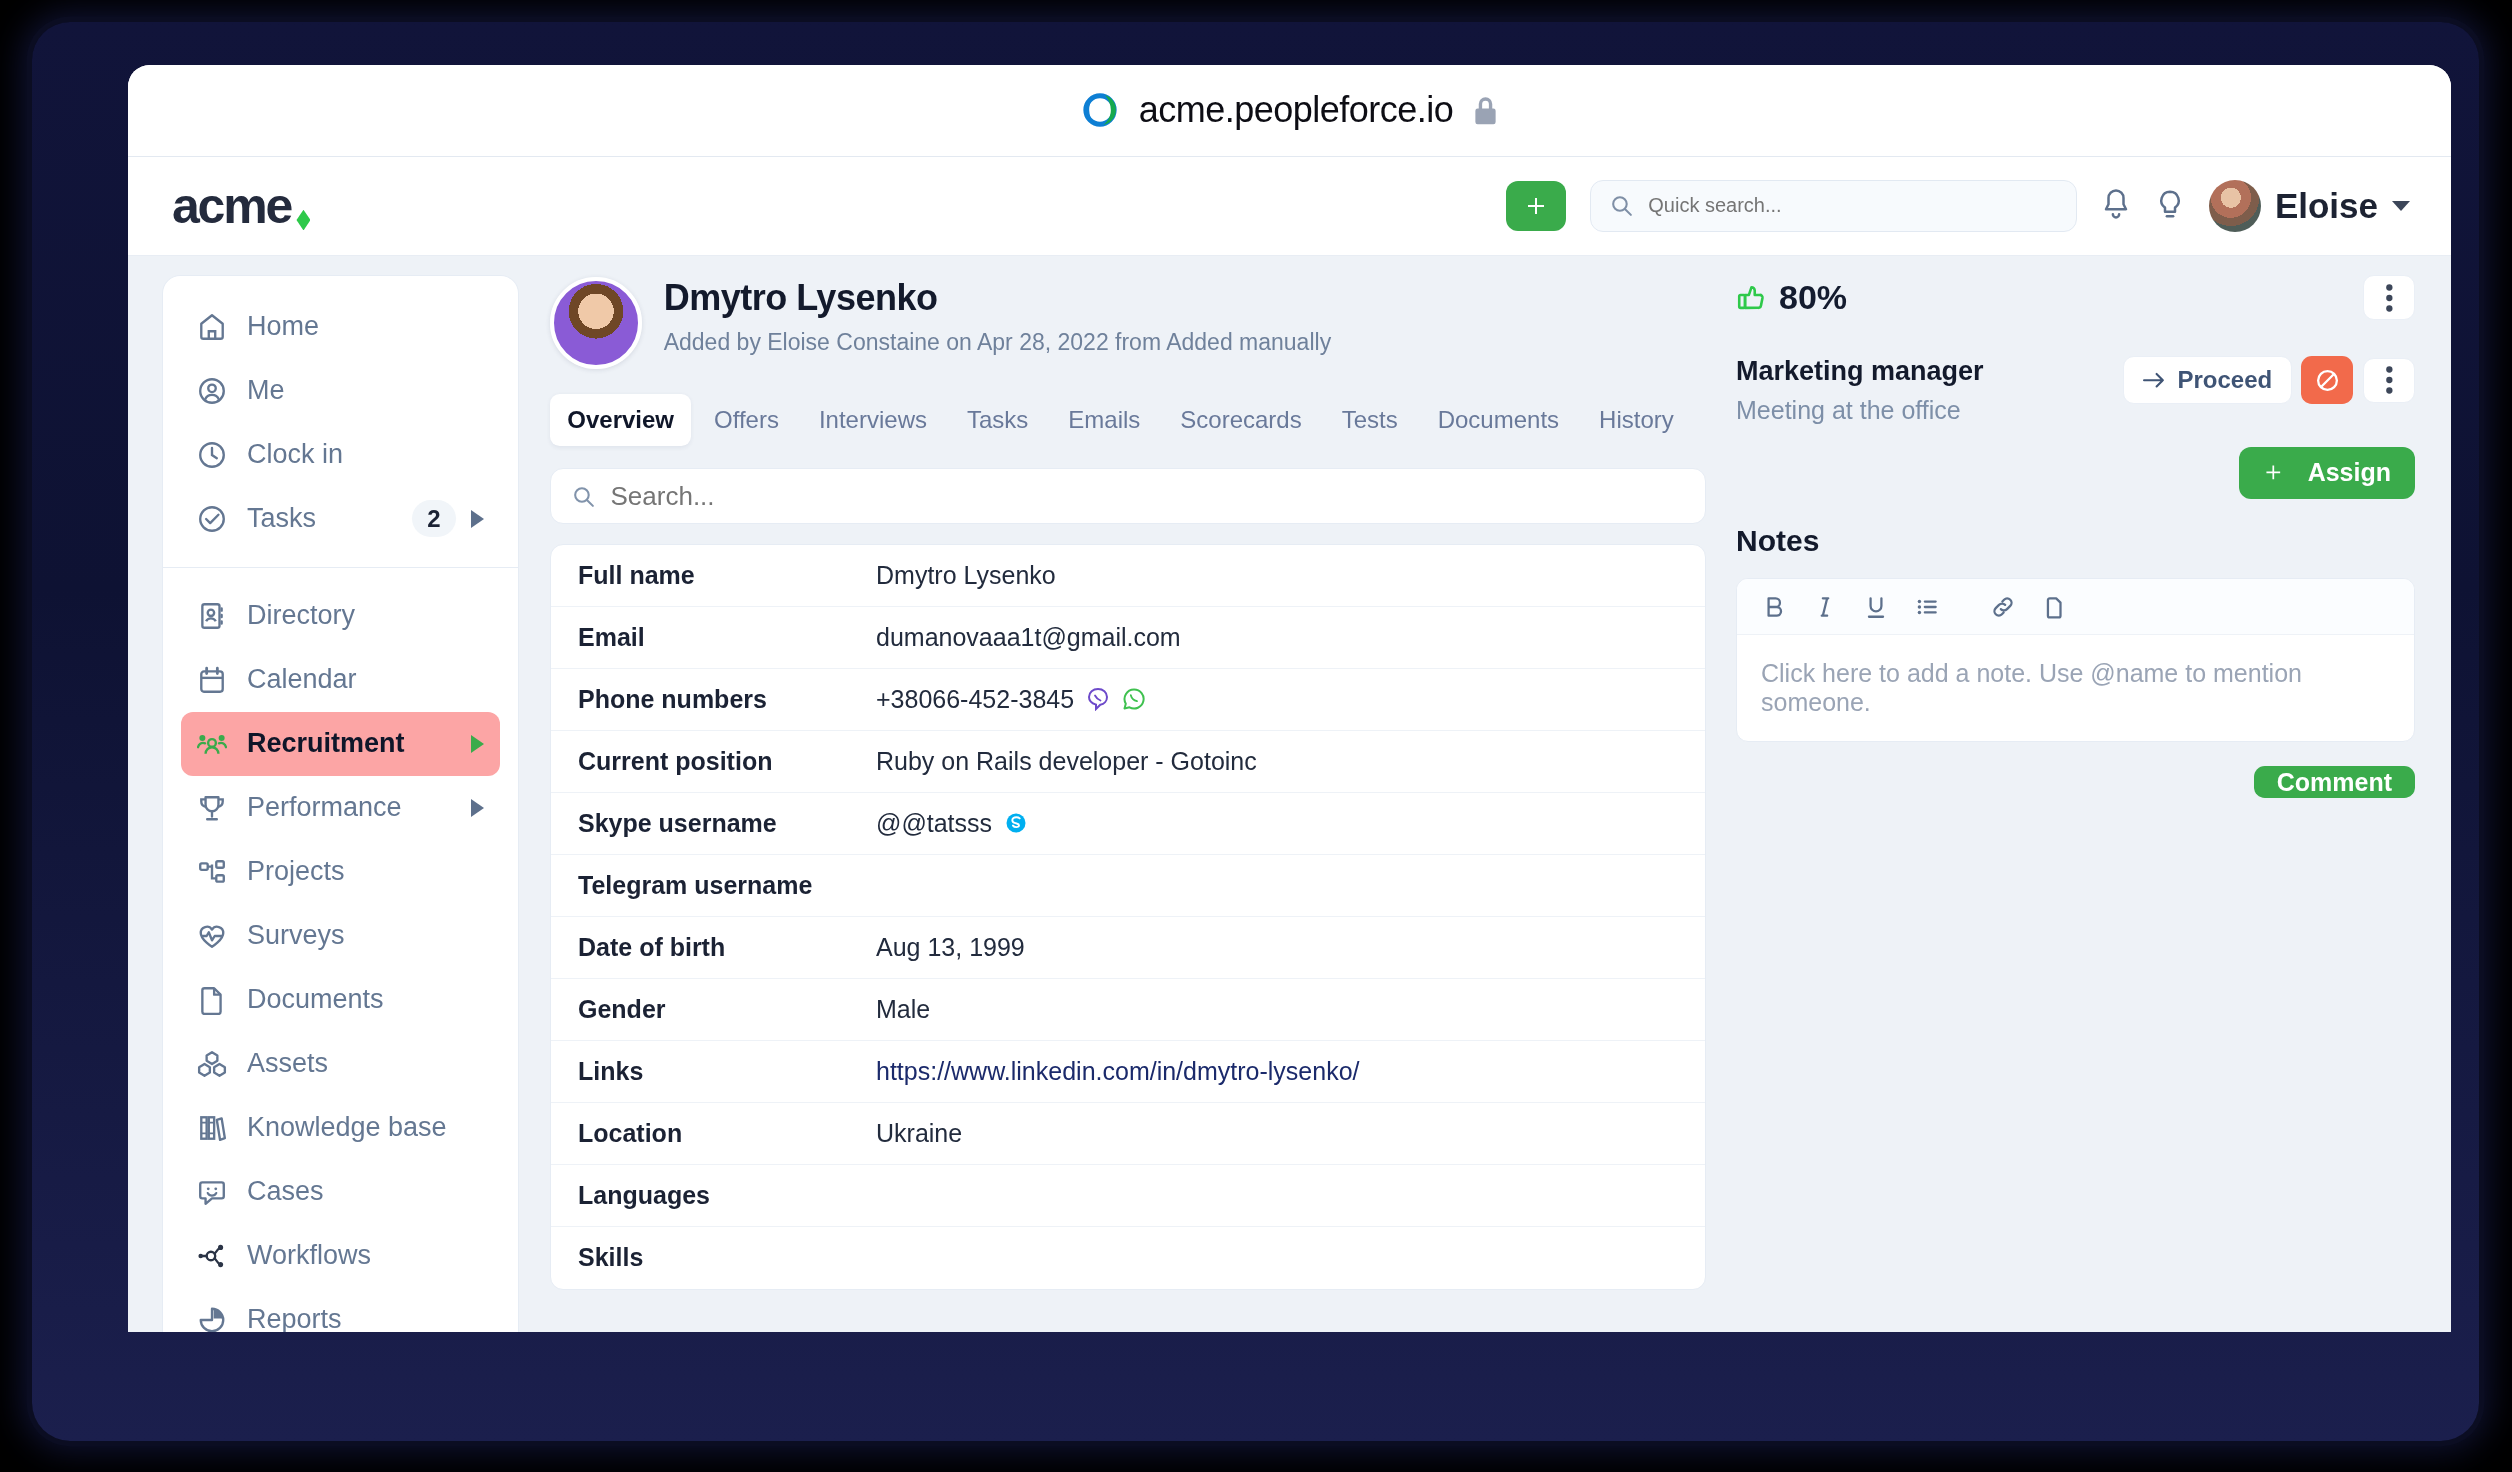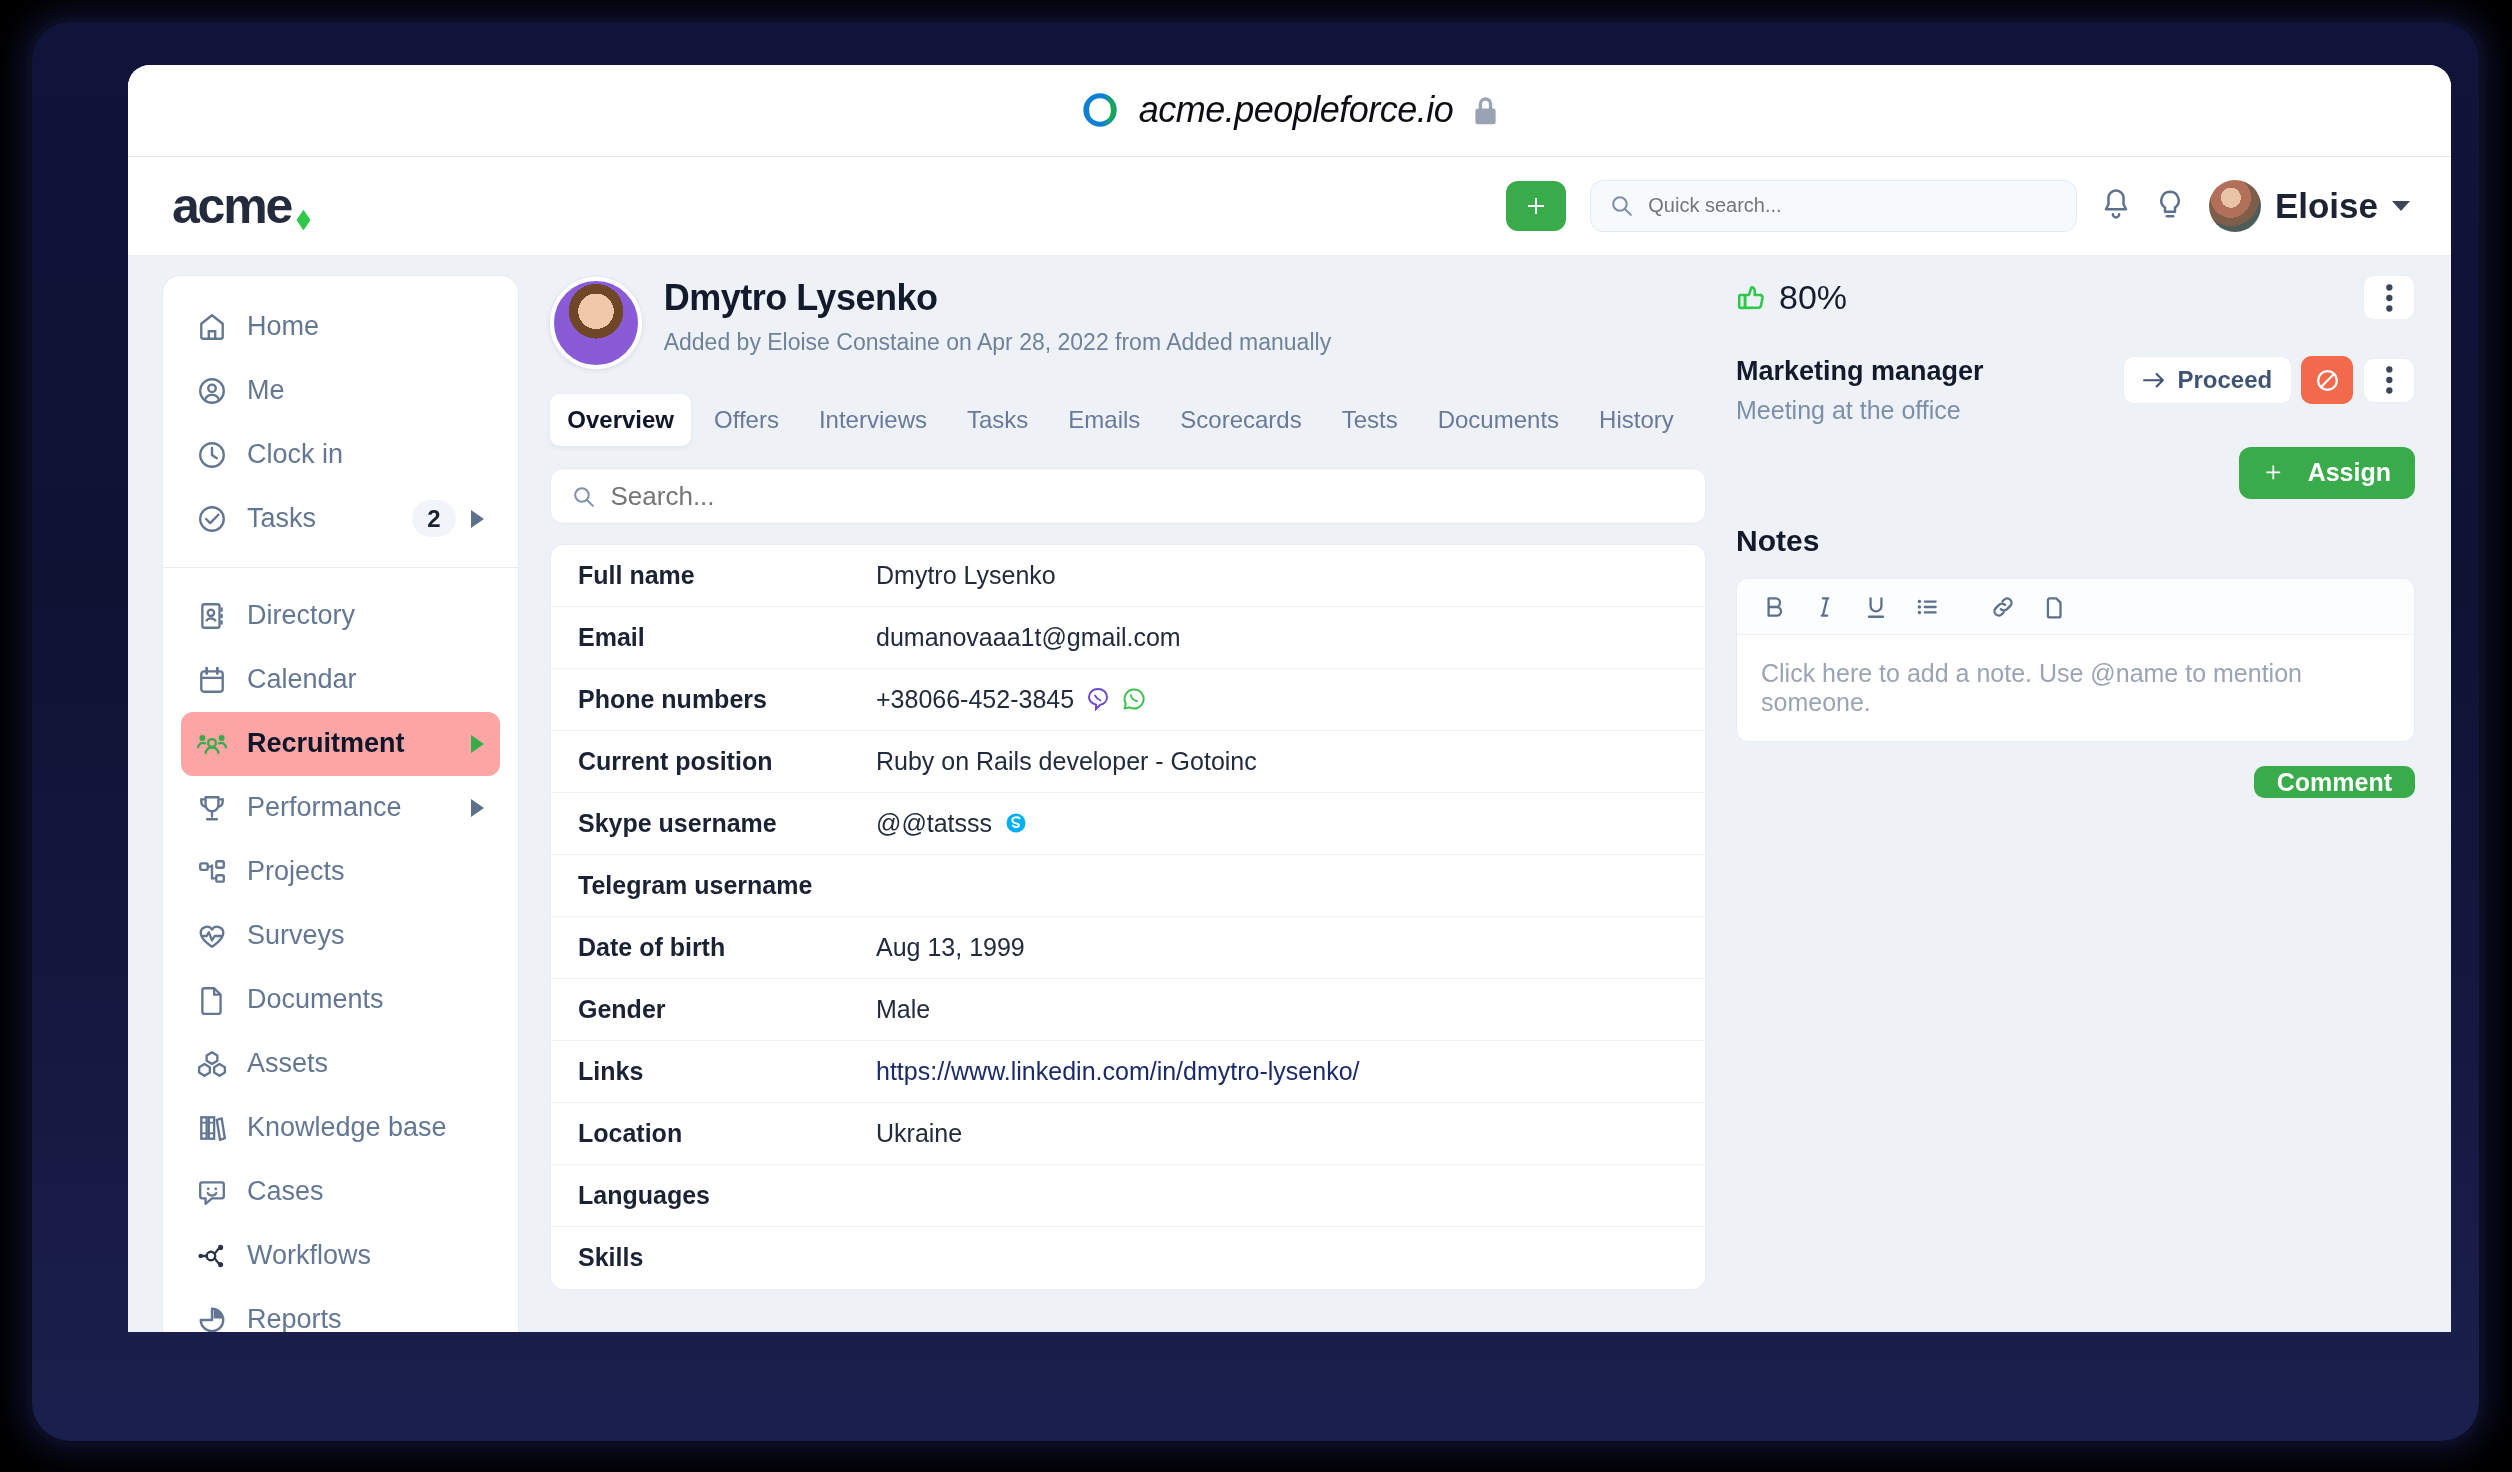--- a/index.html
+++ b/index.html
@@ -25,21 +25,20 @@
     background: #ffffff;
     border-radius: 21.7px 21.7px 0 0;
     overflow: hidden;
   }
   
   #urlbar {
     height: 91px;
     display: flex; align-items: center; justify-content: center;
     gap: 18.4px;
     background: #ffffff;
-    font-style: italic;
   }
   #urlbar .brandmark { width: 40px; height: 40px; flex: none; }
   #urlbar .url-text {
     font-size: 36px; color: #0d0d14; letter-spacing: -0.5px;
   }
   #urlbar .lock { width: 27px; height: 31px; flex: none; }
 
   
   #app {
     height: 1176px;
@@ -156,21 +155,21 @@
   .d-label { width: 325px; flex: none; padding-left: 27px; font-size: 25px; font-weight: 700; color: #1b2234; }
   .d-value { font-size: 25px; color: #222b3d; display: flex; align-items: center; gap: 12px; }
   .d-value.link { color: #1b2a6b; }
   .mini-ico { width: 24px; height: 24px; flex: none; }
 
   
   #right { width: 715px; flex: none; padding-right: 36px; }
   .rate-row { display: flex; align-items: center; }
   .rate { display: flex; align-items: center; gap: 12px; }
   .rate svg { width: 31px; height: 31px; }
-  .rate-val { font-size: 34px; font-weight: 400; color: #141c2f; }
+  .rate-val { font-size: 34px; font-weight: 700; color: #141c2f; }
   .kebab-btn {
     margin-left: auto; width: 52px; height: 45px; border-radius: 10.8px;
     background: #ffffff; border: 1.1px solid #eaeff6; display: flex;
     align-items: center; justify-content: center; cursor: pointer;
   }
   .kebab-btn svg { width: 8.7px; height: 28px; }
   .job-row { display: flex; align-items: flex-start; margin-top: 36px; }
   .job-title { font-size: 27px; font-weight: 700; color: #131a2c; }
   .job-stage { font-size: 25px; color: #7d8fa8; margin-top: 8.7px; }
   .job-actions { margin-left: auto; display: flex; align-items: center; gap: 9.7px; }

